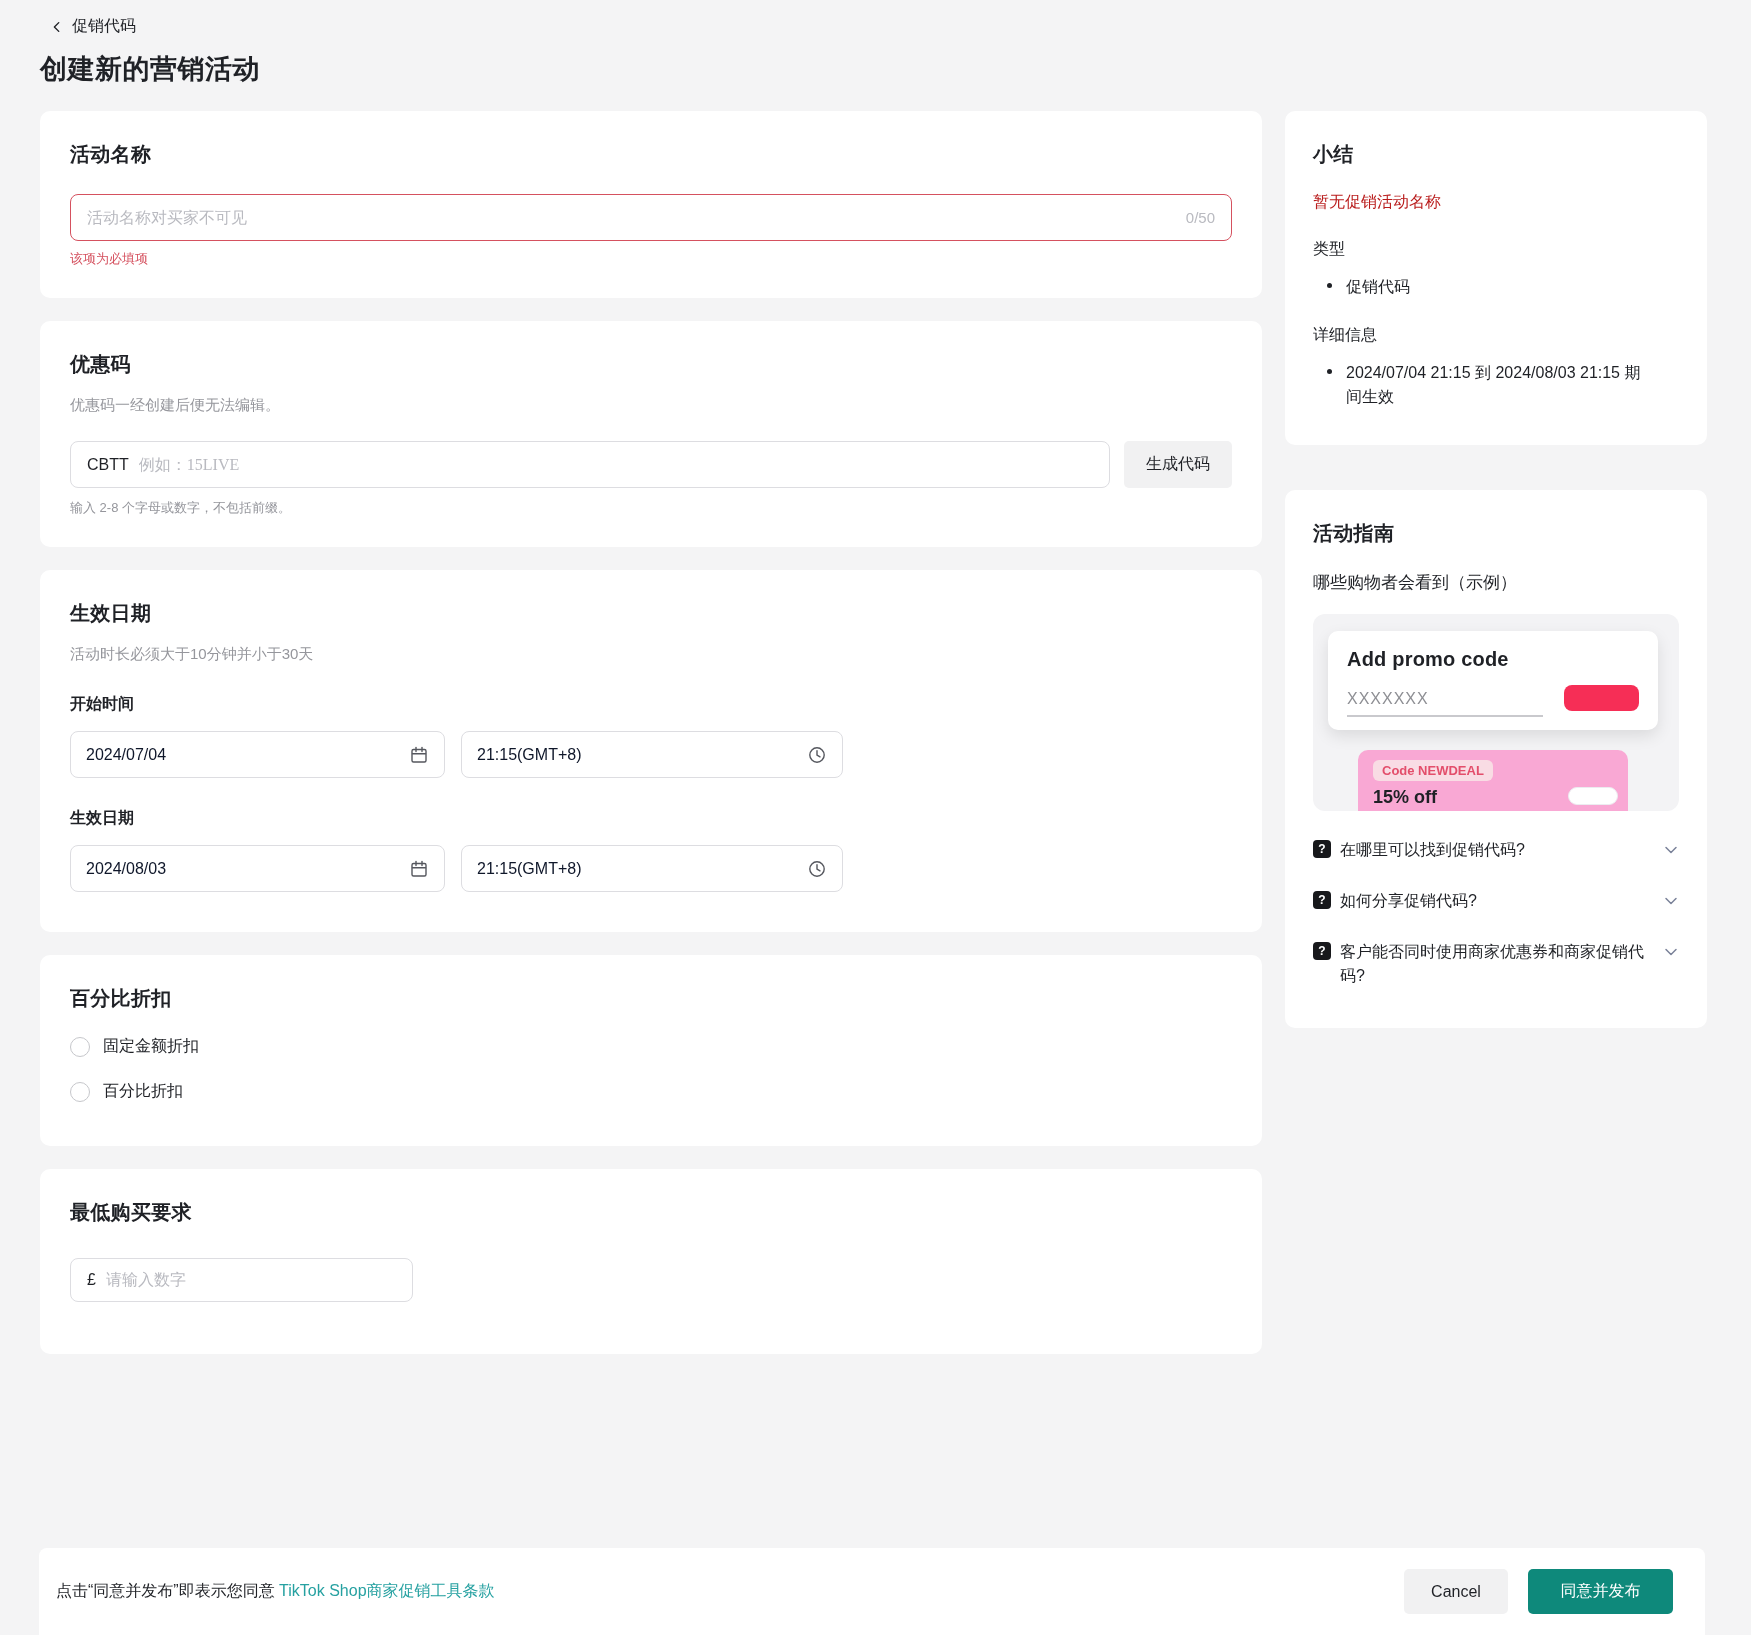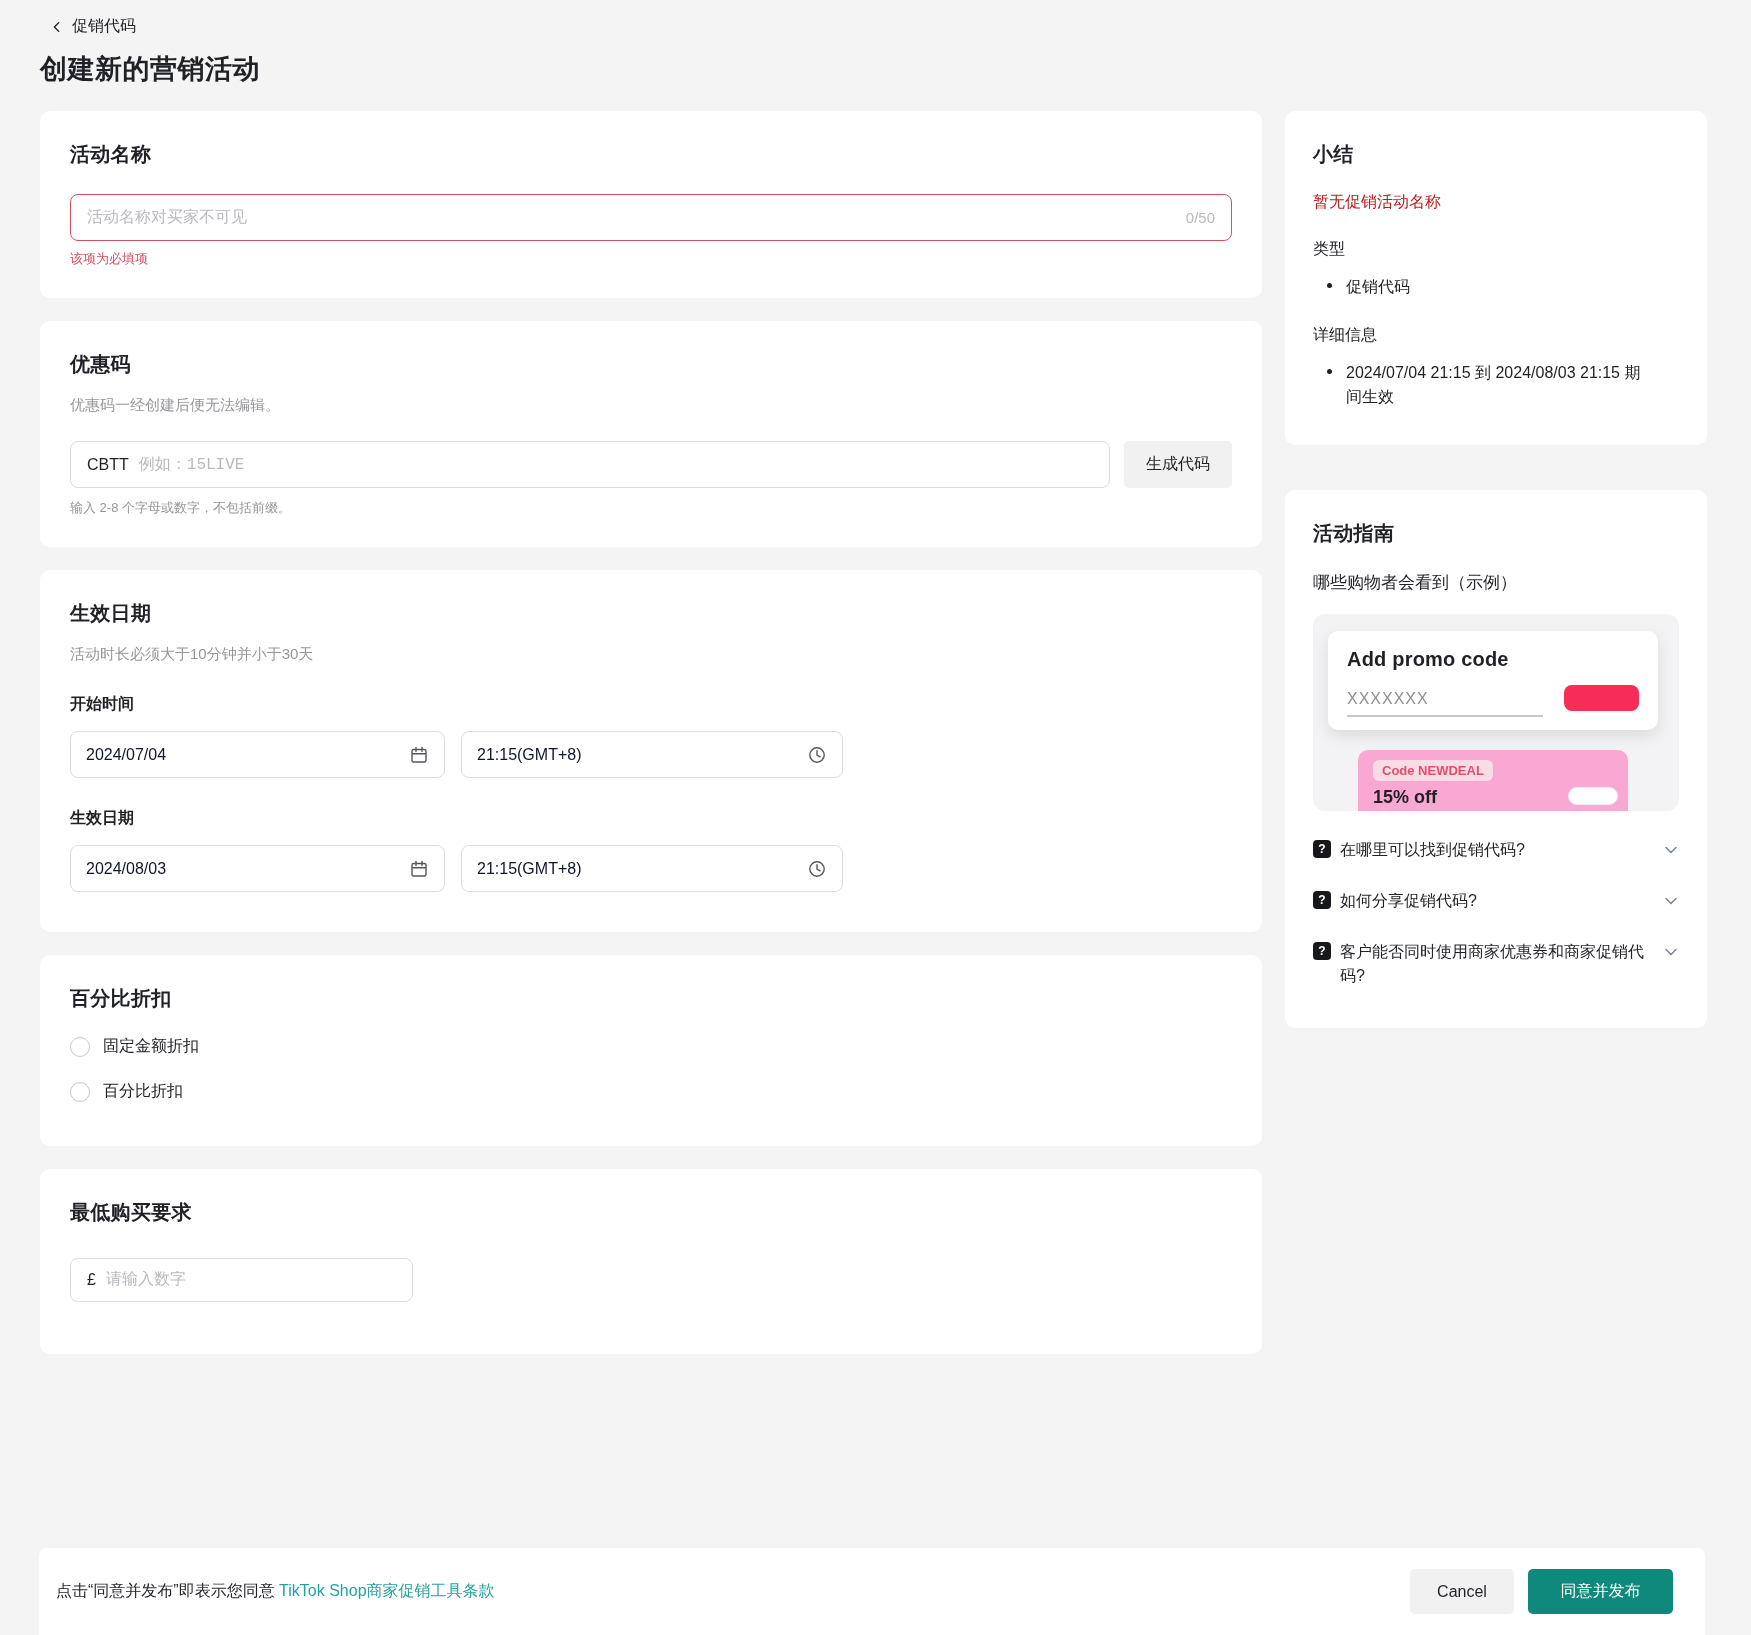--- a/index.html
+++ b/index.html
@@ -15,21 +15,21 @@
   .page-title { margin:14px 0 0 -10px; font-size:27px; font-weight:600; letter-spacing:.5px; }
   
   .main { display:flex; gap:23px; padding:24px 44px 0 40px; align-items:flex-start; }
   .col-left { width:1222px; display:flex; flex-direction:column; gap:23px; }
   .col-right { width:422px; display:flex; flex-direction:column; gap:45px; }
   .card { background:#fff; border-radius:10px; padding:30px 30px; }
   .card h2 { font-size:20px; font-weight:600; letter-spacing:.3px; }
   .sub { font-size:15px; color:#95969c; margin-top:18px; }
   
   .field-box { display:flex; align-items:center; border:1px solid #dddde1; border-radius:8px; height:47px; padding:0 16px; background:#fff; }
-  .field-box input { border:none; outline:none; flex:1; font-size:16px; color:#c2410c; font-family:Liberation Mono, monospace; min-width:0; background:transparent; }
+  .field-box input { border:none; outline:none; flex:1; font-size:16px; color:#c2410c; font-family:Liberation Serif, serif; min-width:0; background:transparent; }
   .field-box input::placeholder { color:#b9bac0; }
   .field-box.error { border-color:var(--error-red); }
   .counter { font-size:15px; color:#b9bac0; margin-left:10px; }
   .err-text { font-size:13px; color:var(--error-red); margin-top:9px; }
   .prefix { font-size:16px; color:#1f2126; margin-right:10px; }
   .hint { font-size:13px; color:#95969c; margin-top:11px; }
   .code-row { display:flex; align-items:center; margin-top:26px; }
   .code-row .field-box { flex:1; }
   .gen-btn { margin-left:14px; height:47px; padding:0 22px; background:#f1f1f2; border:none; border-radius:5px; font-size:16px; color:#1f2126; font-family:inherit; cursor:pointer; white-space:nowrap; }
   
@@ -62,21 +62,21 @@
   .coupon-off { font-size:18px; font-weight:700; margin-top:6px; }
   .coupon-btn { position:absolute; right:10px; top:37px; width:50px; height:18px; background:#fff; border:1px solid #ececf0; border-radius:9px; }
   .faq { display:flex; align-items:flex-start; margin-top:27px; cursor:pointer; }
   .q-icon { width:18px; height:18px; border-radius:4px; background:#17181b; color:#fff; font-size:12px; font-weight:700; display:flex; align-items:center; justify-content:center; flex:0 0 auto; margin-top:2px; }
   .faq .q-text { font-size:16px; line-height:24px; margin:0 6px 0 9px; flex:1; }
   .faq svg { margin-top:4px; flex:0 0 auto; }
   
   .footer { position:absolute; left:39px; bottom:0; width:1666px; height:87px; background:#fff; border-radius:8px 8px 0 0; display:flex; align-items:center; justify-content:space-between; padding:0 32px 0 17px; }
   .agree { font-size:16px; color:#1f2126; white-space:pre-wrap; }
   .agree a { color:var(--link-teal); text-decoration:none; cursor:pointer; }
-  .btns { display:flex; gap:14px; }
+  .btns { display:flex; gap:20px; }
   .btn { height:45px; border:none; border-radius:5px; font-size:16px; font-family:inherit; cursor:pointer; }
   .btn.cancel { width:104px; background:#f1f1f2; color:#1f2126; }
   .btn.submit { width:145px; background:var(--accent-teal); color:#fff; }
   .icon-gray { stroke:#55575e; }
 </style>
 </head>
 <body>
 
 <div class="top">
   <div class="breadcrumb">

